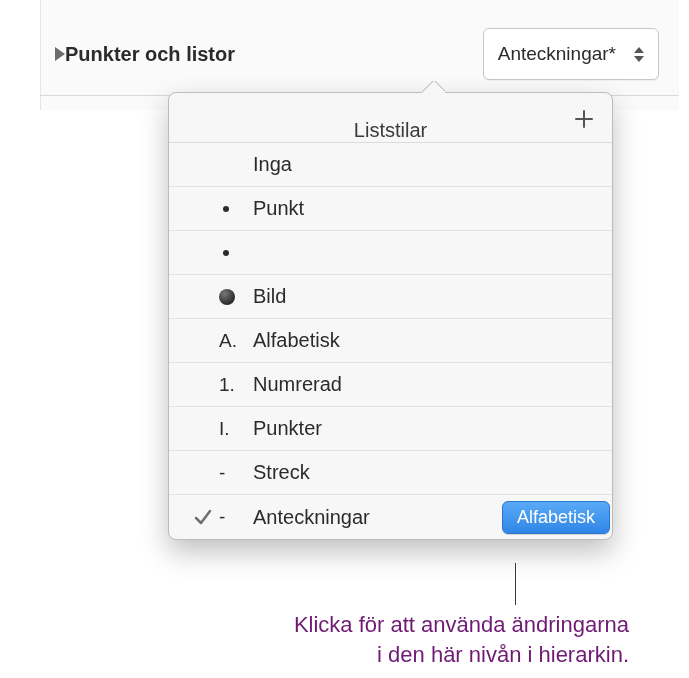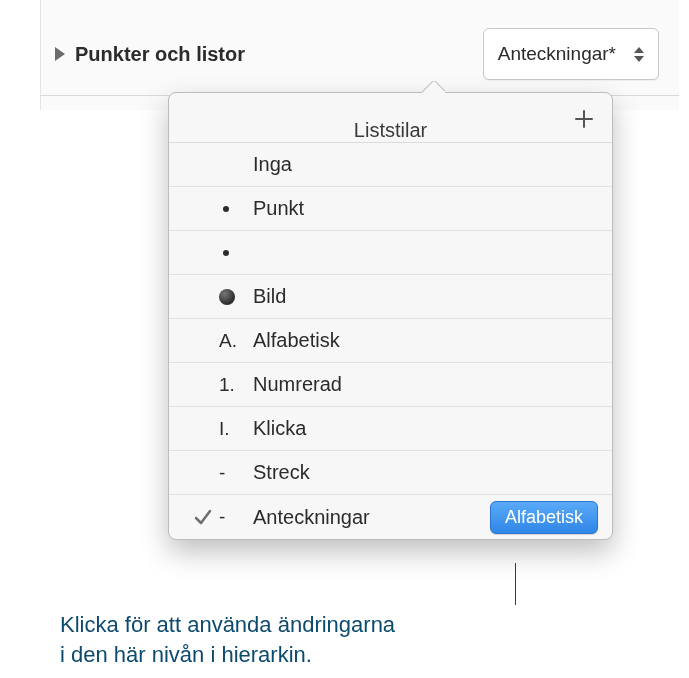--- a/index.html
+++ b/index.html
@@ -24,21 +24,21 @@
       background: #fafafa;
       border-left: 1px solid #e5e5e5;
     }
     .header-row {
       position: absolute;
       left: 55px;
       top: 28px;
       right: 30px;
       display: flex;
       align-items: center;
-      gap: 10px;
+      gap: 0;
     }
     .disclosure-triangle {
       width: 0;
       height: 0;
       border-top: 7px solid transparent;
       border-bottom: 7px solid transparent;
       border-left: 10px solid #6b6b6b;
     }
     .header-label {
       font-size: 20px;
@@ -146,21 +146,21 @@
     }
     .list-items {
       display: flex;
       flex-direction: column;
     }
     .list-item {
       display: flex;
       align-items: center;
       height: 44px;
       border-bottom: 1px solid #e2e2e2;
-      padding: 0 14px 0 18px;
+      padding: 0 2px 0 18px;
       font-size: 20px;
       color: #2b2b2b;
       cursor: pointer;
     }
     .list-item:last-child {
       border-bottom: none;
       border-radius: 0 0 8px 8px;
     }
     .check-col {
       width: 32px;
@@ -212,23 +212,23 @@
       top: 563px;
       width: 1px;
       height: 42px;
       background: #3a3a3a;
     }
     .callout-text {
       position: absolute;
       top: 610px;
       left: 0;
       right: 0;
-      text-align: left;
+      text-align: right;
       font-size: 22px;
-      color: #0c4a6e;
+      color: #701a75;
       line-height: 1.35;
       padding: 0 60px;
     }
     .check-svg {
       width: 20px;
       height: 20px;
     }
   </style>
 </head>
 <body>
@@ -298,21 +298,21 @@
         <div class="marker-col">
           <span class="marker-text">1.</span>
         </div>
         <div class="item-label">Numrerad</div>
       </div>
       <div class="list-item">
         <div class="check-col"></div>
         <div class="marker-col">
           <span class="marker-text">I.</span>
         </div>
-        <div class="item-label">Klicka</div>
+        <div class="item-label">Punkter</div>
       </div>
       <div class="list-item">
         <div class="check-col"></div>
         <div class="marker-col">
           <span class="marker-text">-</span>
         </div>
         <div class="item-label">Streck</div>
       </div>
       <div class="list-item">
         <div class="check-col">

